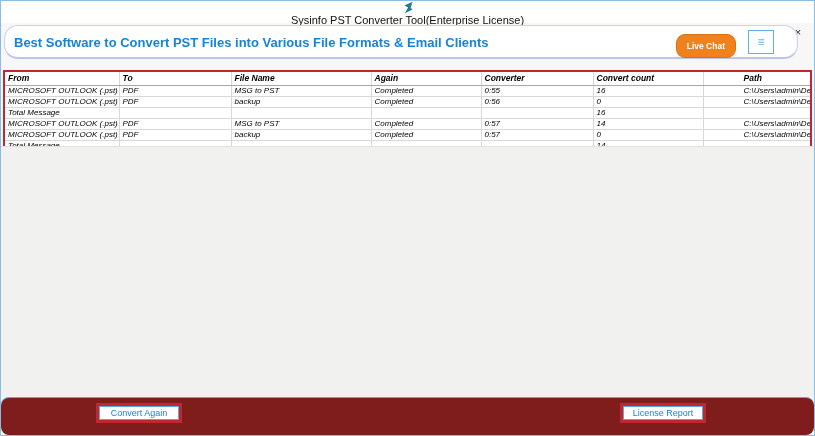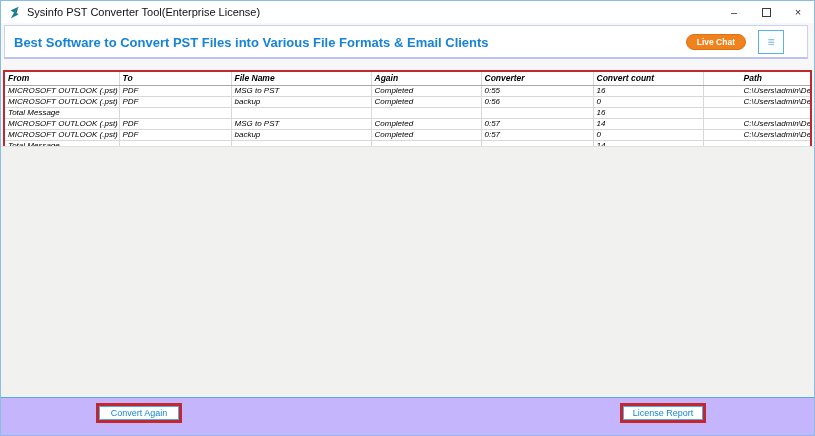--- a/index.html
+++ b/index.html
@@ -7,43 +7,43 @@
   body { font-family: "Liberation Sans", sans-serif; background: #e8e8e8; }
 
   .window {
     position: relative; width: 815px; height: 436px;
     background: #f7f7f8; border: 1px solid #8abde4; overflow: hidden;
   }
 
   
   .titlebar {
     position: absolute; top: 0; left: 0; right: 0; height: 22px;
-    background: #ffffff; display: flex; align-items: center;
+    background: #ffffff; display: flex; align-items: center; flex-direction: column;
   }
   .app-icon { width: 13px; height: 13px; margin: 0 6px 0 7px; flex: 0 0 auto; }
   .win-title { font-size: 11px; color: #101010; white-space: nowrap; }
   .win-controls { margin-left: auto; display: flex; height: 100%; }
   .ctrl {
     width: 32px; height: 100%; display: flex; align-items: center; justify-content: center;
     font-size: 11px; color: #2b2b2b; cursor: default;
   }
   .maxbox { width: 9px; height: 9px; border: 1px solid #3c3c3c; }
 
   
   .header-card {
-    position: absolute; top: 24px; left: 3px; right: 6px; height: 34px;
+    position: absolute; top: 24px; left: 3px; right: 16px; height: 34px;
     background: #ffffff; border: 1px solid #ccd1f1; border-bottom: 2px solid #bdc3ee;
-    border-radius: 0;
+    border-radius: 14px;
   }
   .tagline {
     position: absolute; left: 9px; top: 50%; transform: translateY(-50%);
     color: #1583d6; font-weight: bold; font-size: 13px; white-space: nowrap;
   }
   .live-chat-btn {
-    position: absolute; right: 61px; top: 8px; height: 16px; padding: 0 10px;
+    position: absolute; right: 61px; top: 8px; height: 24px; padding: 0 10px;
     background: #f0821e; border: 1px solid #dd7013; border-radius: 9px;
     color: #ffffff; font-weight: bold; font-size: 8.5px;
     display: flex; align-items: center; white-space: nowrap;
   }
   .menu-btn {
     position: absolute; right: 23px; top: 4px; width: 26px; height: 24px;
     background: #fdfeff; border: 1px solid #5fb0e3;
     display: flex; align-items: center; justify-content: center;
     color: #6fb4e0; font-size: 12px; line-height: 1;
   }
@@ -67,21 +67,21 @@
 
   
   .gray-area {
     position: absolute; top: 145px; left: 0; right: 0; height: 251px;
     background: #f1f1f0; border-top: 1px solid #e0e0e0;
   }
 
   
   .footer {
     position: absolute; top: 396px; left: 0; right: 0; bottom: 0;
-    background: #c4b5fd; border-top: 1px solid #58abdf;
+    background: #7f1d1d; border-top: 1px solid #58abdf; border-radius: 8px;
   }
   .red-wrap {
     position: absolute; top: 5px; border: 3px solid #c2272f; background: #ffffff;
   }
   .red-wrap.convert { left: 95px; }
   .red-wrap.download { left: 619px; }
   .action-btn {
     width: 80px; height: 14px; background: #ffffff; border: 1px solid #58abdf;
     color: #1583d6; font-size: 9px; font-family: inherit;
     display: flex; align-items: center; justify-content: center; white-space: nowrap;

